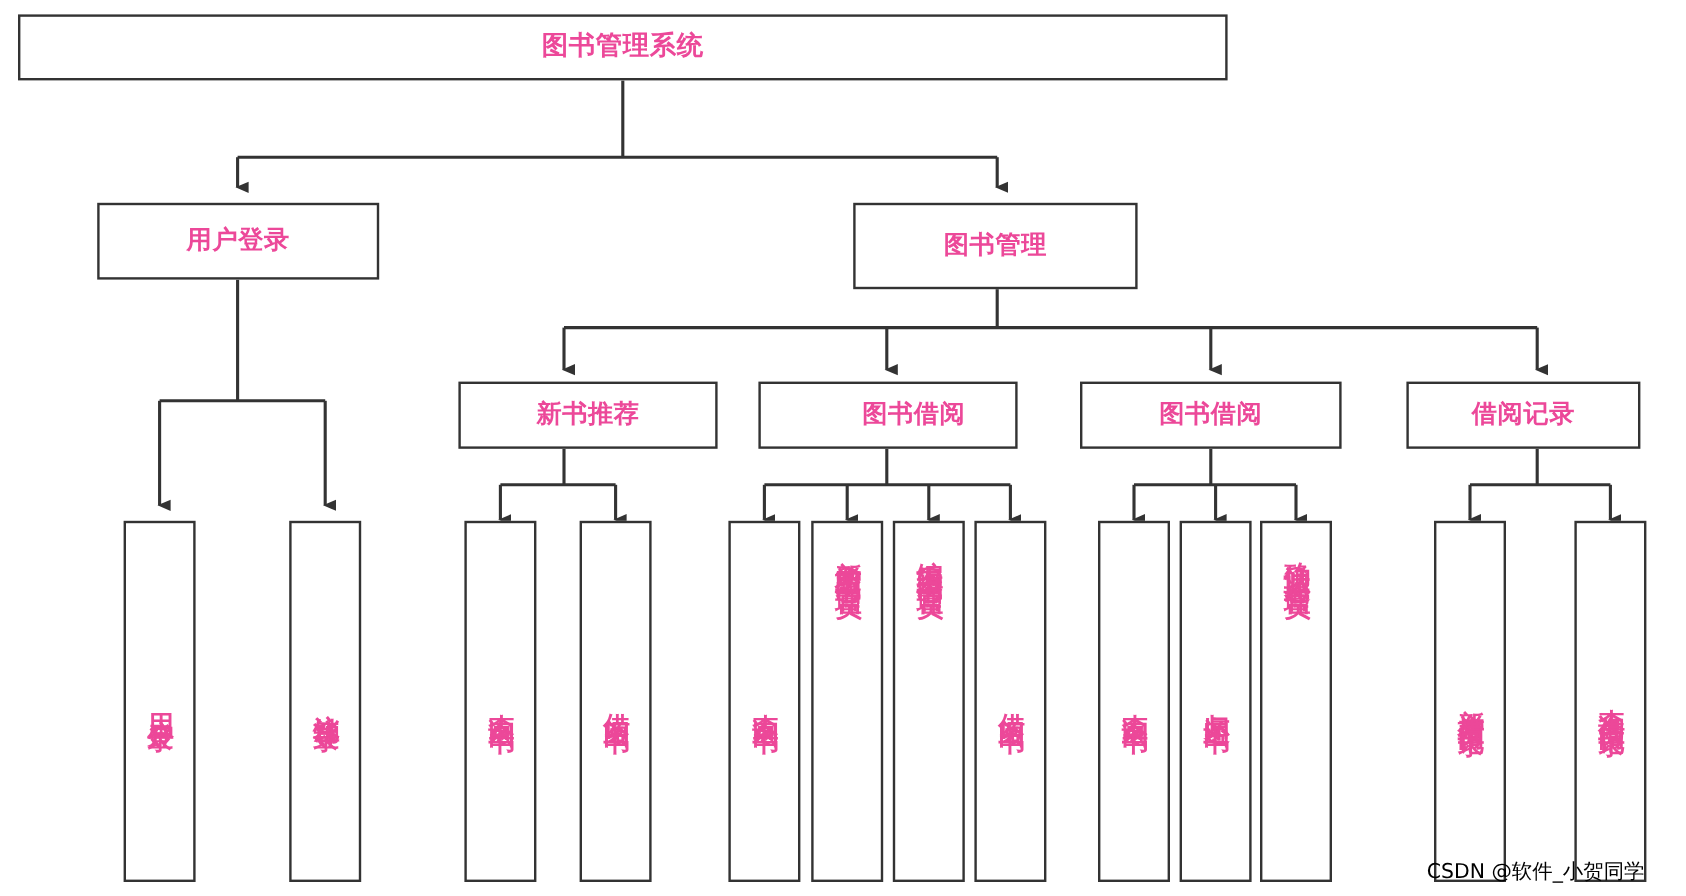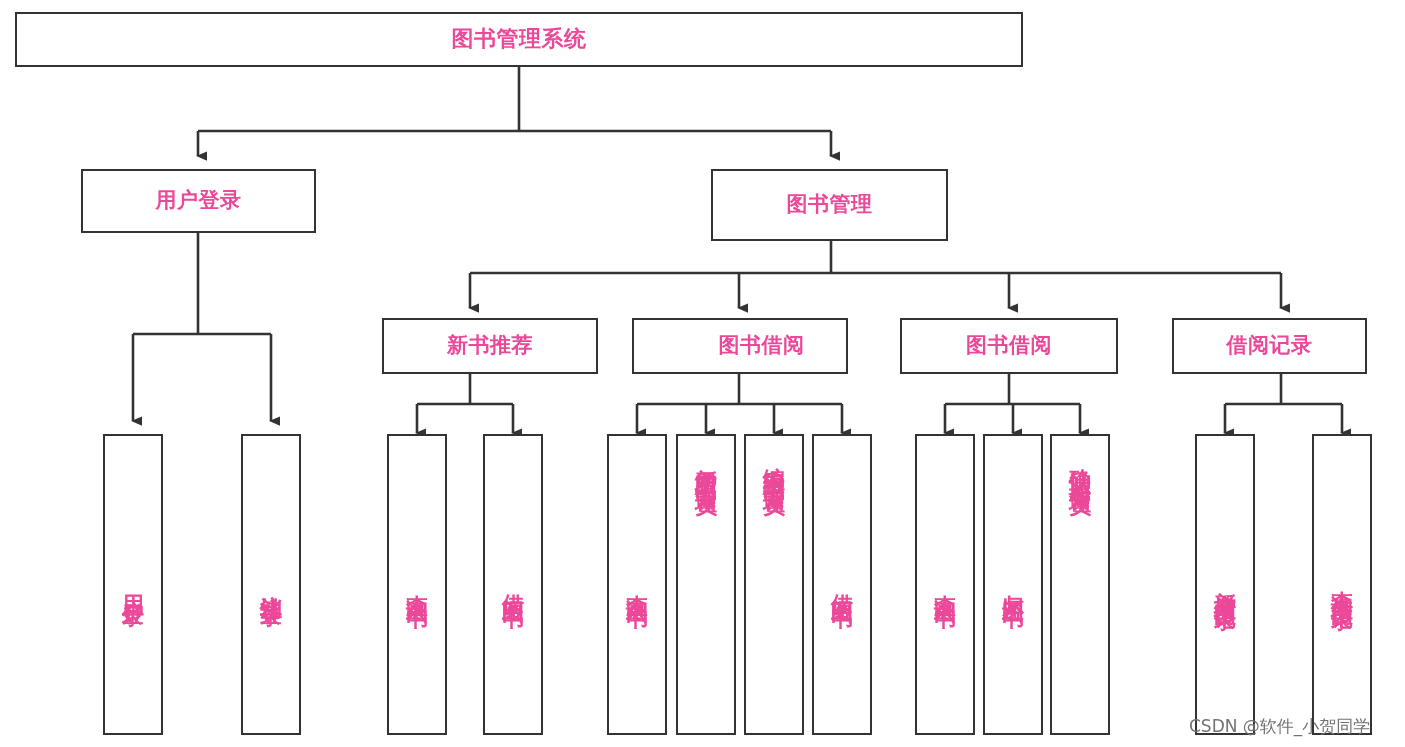--- a/index.html
+++ b/index.html
@@ -64,21 +64,21 @@
     line-height: 1.0;
     letter-spacing: 4px;
     white-space: nowrap;
   }
   .node.vert.midtext {
     align-items: center;
     padding-top: 0;
   }
   .watermark {
     position: absolute;
-    color: #737373;
+    color: #000000;
     font-size: 17px;
     white-space: nowrap;
     z-index: 9;
     font-family: "DejaVu Sans", "Liberation Sans", sans-serif;
   }
 </style>
 </head>
 <body>
 
 <div id="canvas">

